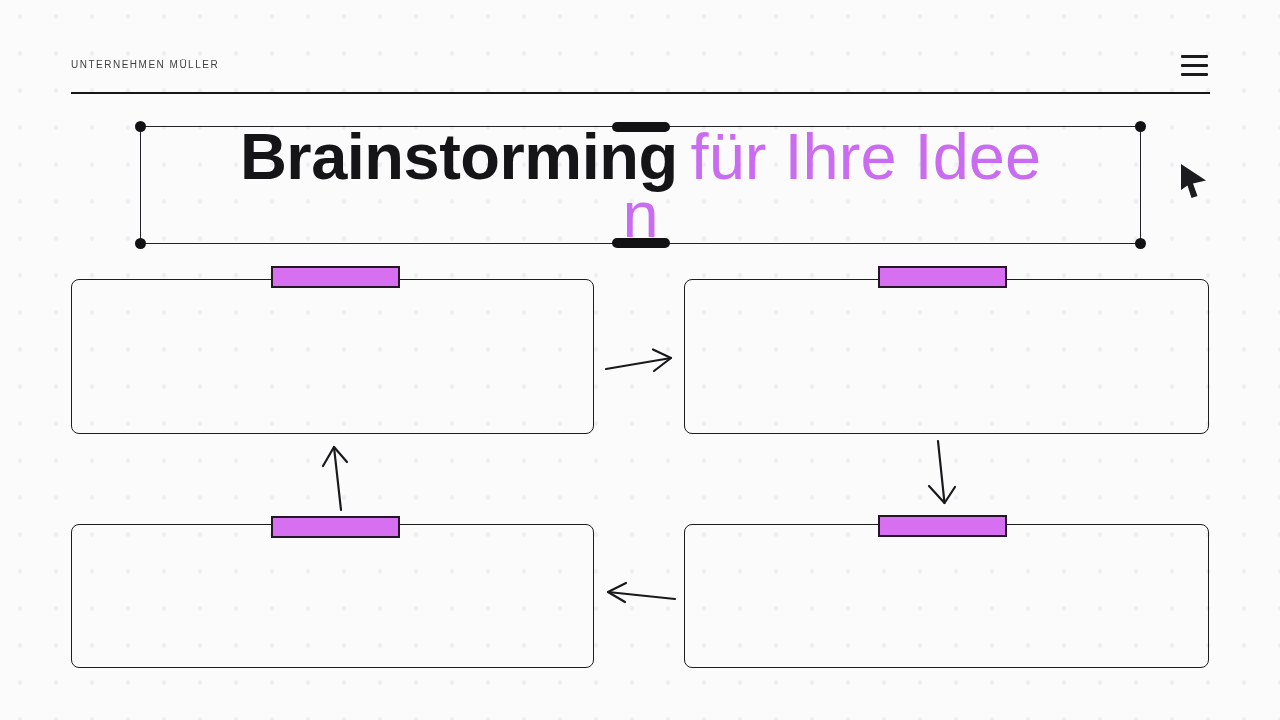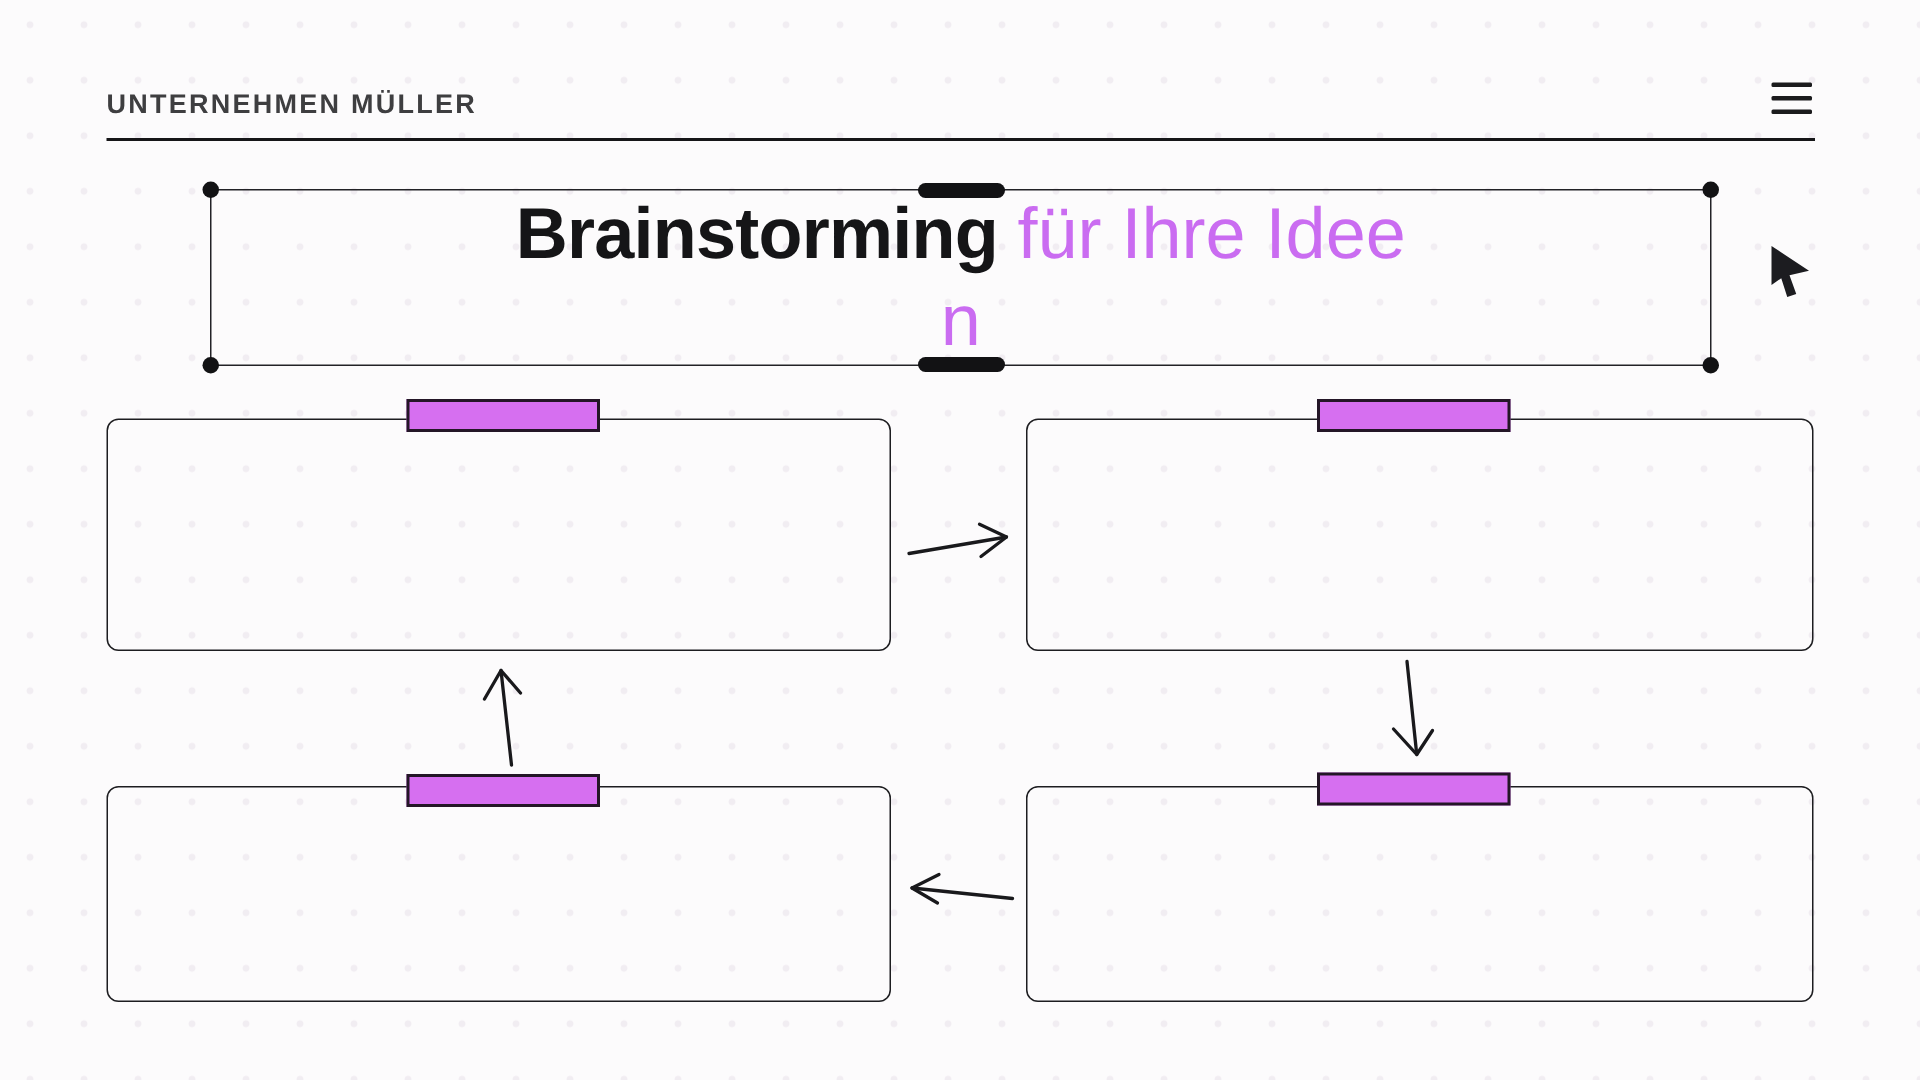--- a/index.html
+++ b/index.html
@@ -15,24 +15,24 @@
     background-color: #fcfbfc;
     background-image: radial-gradient(circle, #f1edf2 2px, transparent 2.6px);
     background-size: 36px 37px;
     background-position: 2px -2px;
   }
 
   
   .company-name {
     position: absolute;
     left: 71px; top: 59px;
-    font-size: 18px;
+    font-size: 10px;
     letter-spacing: 1.5px;
     color: #3e3e40;
-    font-weight: 700;
+    font-weight: 400;
     text-align: right;
   }
   .hamburger {
     position: absolute;
     left: 1181px; top: 55px;
     width: 27px; height: 21px;
     display: flex;
     flex-direction: column;
     justify-content: space-between;
     cursor: pointer;
@@ -53,21 +53,21 @@
   .title-group {
     position: absolute;
     left: 140px; top: 126px;
     width: 1001px; height: 118px;
     border: 1.3px solid #222226;
   }
   .title-text {
     position: absolute;
     left: 0; right: 0; top: 1px;
     text-align: center;
-    font-size: 48px;
+    font-size: 65px;
     line-height: 58px;
     white-space: nowrap;
   }
   .seg-black { font-weight: 700; color: #151517; letter-spacing: -0.5px; }
   .seg-purple { font-weight: 400; color: #ca6cf1; margin-left: 13px; }
   .seg-purple-wrap { font-weight: 400; color: #ca6cf1; }
   .handle-dot {
     position: absolute;
     width: 11px; height: 11px;
     background: #121214;

